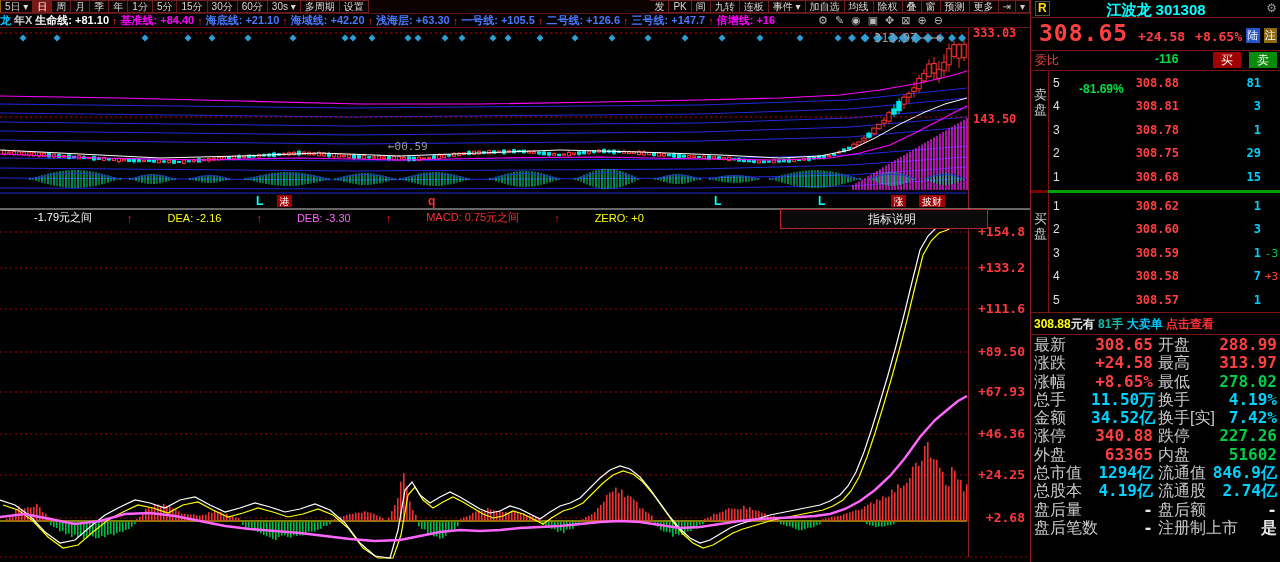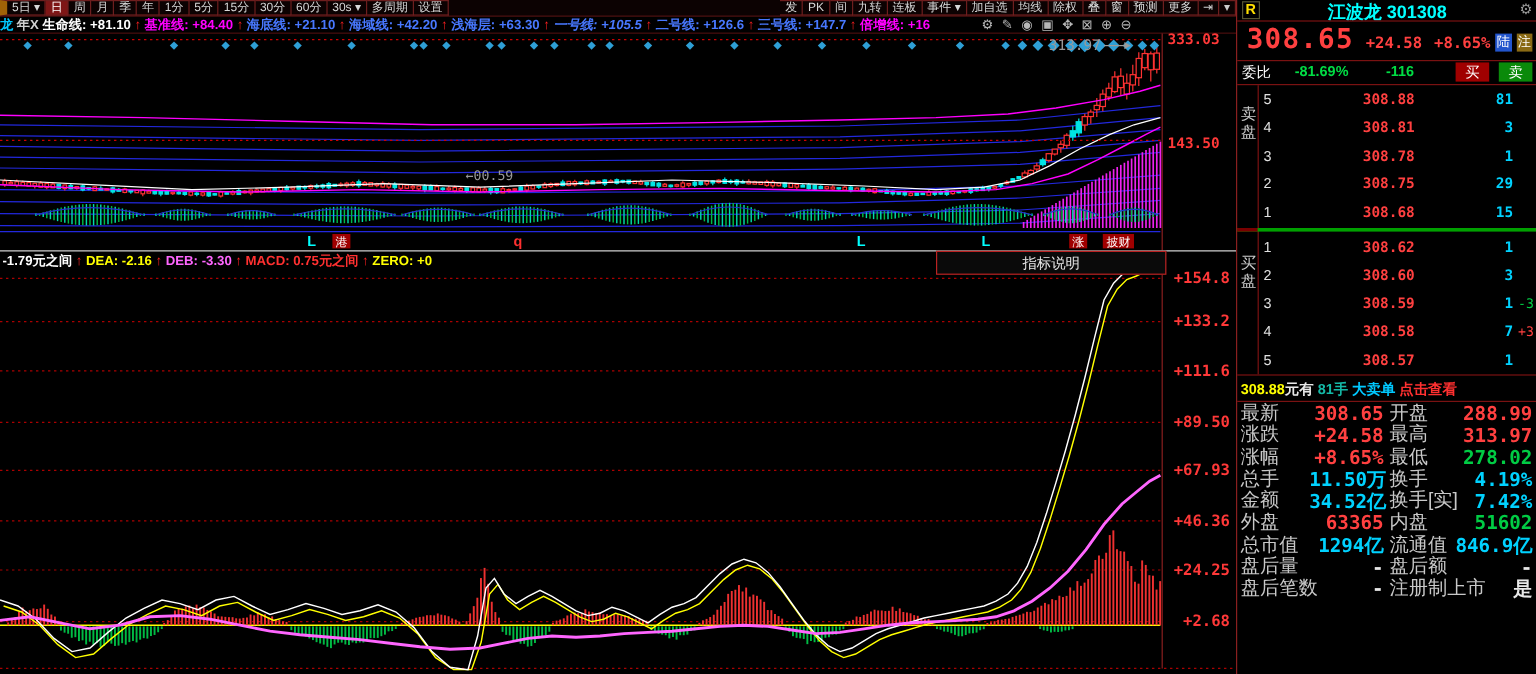--- a/index.html
+++ b/index.html
@@ -1,49 +1,49 @@
 <!DOCTYPE html>
 <html><head>
 <meta charset="utf-8">
 <style>
   html,body{margin:0;padding:0;background:#000;width:1280px;height:562px;overflow:hidden;
     font-family:"Liberation Sans",sans-serif;-webkit-font-smoothing:none;}
   .abs{position:absolute;}
   
   #toolbar1{left:0;top:0;width:1030px;height:13px;display:flex;align-items:stretch;background:#0c0202;border-bottom:1px solid #5a1414;}
   .tbtn{font-size:10px;line-height:11px;color:#d8d8d8;padding:0 4px;border:1px solid #6e1e1e;border-left:none;white-space:nowrap;cursor:pointer;}
-  .tbtn:first-child{border-left:6px solid #a16207;}
+  .tbtn:first-child{border-left:1px solid #a16207;}
   .tbtn.active{background:#7e1616;color:#ffffff;}
   .tb-spacer{flex:1;border:none;}
   #toolbar1 .icon-btn{color:#cccccc;}
   #row2{left:0;top:14px;width:1030px;height:13px;display:flex;align-items:center;background:#000;font-size:11px;white-space:nowrap;overflow:hidden;}
   #row2 span{margin-right:3px;font-weight:bold;}
   #row2-icons{left:818px;top:13px;height:14px;display:flex;gap:7px;color:#b8b8b8;font-size:11px;align-items:center;}
   #row2-icons span{cursor:pointer;}
   
   #macd-header{left:2px;top:211px;height:13px;display:flex;align-items:center;font-size:11px;white-space:nowrap;}
-  #macd-header span{margin-right:3px;font-weight:bold;}
+  #macd-header span{margin-right:3px;font-weight:normal;margin-left:32px;}
   #ind-help-btn{left:780px;top:209px;width:190px;height:18px;background:#0a0a0a;border:1px solid #bb2222;
-    color:#e8e8e8;font-size:12px;text-align:center;line-height:18px;cursor:pointer;}
+    color:#e8e8e8;font-size:12px;text-align:center;line-height:18px;cursor:pointer;padding-left:16px;}
   
   #panel{left:1030px;top:0;width:250px;height:562px;background:#000;border-left:1px solid #8a1f1f;font-size:12px;}
   .hline{position:absolute;left:0;width:250px;height:0;border-top:1px solid #7a1212;}
   #p-head{position:absolute;left:0;top:0;width:250px;height:17px;}
   #p-marker{position:absolute;left:4px;top:1px;color:#ffe000;font-weight:bold;font-size:12px;border:1px solid #553;padding:0 2px;line-height:13px;}
   #p-title{position:absolute;left:0;top:1px;width:250px;text-align:center;color:#00ffff;font-size:15px;font-weight:bold;}
   #p-gear{position:absolute;right:4px;top:1px;color:#999;font-size:12px;cursor:pointer;}
   #p-price-row{position:absolute;left:8px;top:20px;width:238px;display:flex;align-items:baseline;}
   #p-price{color:#ff4040;font-size:23px;font-weight:bold;font-family:"DejaVu Sans Mono",monospace;letter-spacing:1px;}
   #p-change,#p-pct{color:#ff4040;font-size:13px;font-weight:bold;margin-left:10px;font-family:"DejaVu Sans Mono",monospace;}
   .badge{display:inline-block;width:15px;height:15px;line-height:15px;text-align:center;font-size:11px;color:#fff;margin-left:4px;transform:translateY(-2px);cursor:pointer;}
   #badge-lu{background:#2255cc;}
   #badge-zhu{background:#8a6a14;}
   #p-weibi{position:absolute;left:0;top:52px;width:250px;height:17px;}
-  #p-weibi .lbl{position:absolute;left:4px;color:#ffffff;}
-  #p-weibi .v1{position:absolute;left:48px;color:#00dd44;font-weight:bold;}
+  #p-weibi .lbl{position:absolute;left:4px;color:#ef4444;}
+  #p-weibi .v1{position:absolute;left:48px;color:#00dd44;font-weight:bold;margin-top:30px;}
   #p-weibi .v2{position:absolute;left:124px;color:#00dd44;font-weight:bold;}
   .trade-btn{position:absolute;top:0;width:28px;height:16px;line-height:16px;text-align:center;color:#fff;font-size:12px;cursor:pointer;}
   #btn-buy{left:182px;background:#a00000;}
   #btn-sell{left:218px;background:#0a8a0a;}
   #book{position:absolute;left:0;top:71px;width:250px;height:241px;}
   #book .vlabel{position:absolute;left:3px;width:13px;color:#cccccc;font-size:13px;line-height:15px;text-align:center;}
   #book .vsep{position:absolute;left:17px;top:0;height:241px;border-left:1px solid #7a1212;}
   .brow{position:absolute;left:18px;width:232px;height:23px;line-height:23px;}
   .brow .lv{position:absolute;left:4px;color:#e0e0e0;}
   .brow .pr{position:absolute;left:40px;width:90px;text-align:right;color:#ff4040;font-weight:bold;font-family:"DejaVu Sans Mono",monospace;}
@@ -1250,21 +1250,21 @@
     <span style="color: rgb(255, 255, 255);">生命线: +81.10</span>
     <span style="color: rgb(255, 32, 32);">↑</span>
     <span style="color: rgb(255, 0, 255);">基准线: +84.40</span>
     <span style="color: rgb(255, 32, 32);">↑</span>
     <span style="color: rgb(72, 120, 255);">海底线: +21.10</span>
     <span style="color: rgb(255, 32, 32);">↑</span>
     <span style="color: rgb(72, 120, 255);">海域线: +42.20</span>
     <span style="color: rgb(255, 32, 32);">↑</span>
     <span style="color: rgb(72, 120, 255);">浅海层: +63.30</span>
     <span style="color: rgb(255, 32, 32);">↑</span>
-    <span style="color: rgb(72, 120, 255); font-style: italic;">一号线: +105.5</span>
+    <span style="color: rgb(72, 120, 255);">一号线: +105.5</span>
     <span style="color: rgb(255, 32, 32);">↑</span>
     <span style="color: rgb(72, 120, 255);">二号线: +126.6</span>
     <span style="color: rgb(255, 32, 32);">↑</span>
     <span style="color: rgb(72, 120, 255);">三号线: +147.7</span>
     <span style="color: rgb(255, 32, 32);">↑</span>
     <span style="color: rgb(255, 0, 255);">倍增线: +16</span>
   </div>
 <div id="row2-icons" class="abs">
     <span>⚙</span>
     <span>✎</span>
@@ -1423,32 +1423,44 @@
         <span class="l2">换手</span>
         <span class="v2 c-cyan">4.19%</span>
       </div>
       <div class="srow">
         <span class="l1">金额</span>
         <span class="v1 c-cyan">34.52亿</span>
         <span class="l2">换手[实]</span>
         <span class="v2 c-cyan">7.42%</span>
       </div>
       <div class="srow">
+        <span class="l1">涨停</span>
+        <span class="v1 c-red">340.88</span>
+        <span class="l2">跌停</span>
+        <span class="v2 c-green">227.26</span>
+      </div>
+      <div class="srow">
         <span class="l1">外盘</span>
         <span class="v1 c-red">63365</span>
         <span class="l2">内盘</span>
         <span class="v2 c-green">51602</span>
       </div>
       <div class="srow">
         <span class="l1">总市值</span>
         <span class="v1 c-cyan">1294亿</span>
         <span class="l2">流通值</span>
         <span class="v2 c-cyan">846.9亿</span>
       </div>
       <div class="srow">
+        <span class="l1">总股本</span>
+        <span class="v1 c-cyan">4.19亿</span>
+        <span class="l2">流通股</span>
+        <span class="v2 c-cyan">2.74亿</span>
+      </div>
+      <div class="srow">
         <span class="l1">盘后量</span>
         <span class="v1 c-white">-</span>
         <span class="l2">盘后额</span>
         <span class="v2 c-white">-</span>
       </div>
       <div class="srow">
         <span class="l1">盘后笔数</span>
         <span class="v1 c-white">-</span>
         <span class="l2">注册制上市</span>
         <span class="v2 c-white">是</span>

